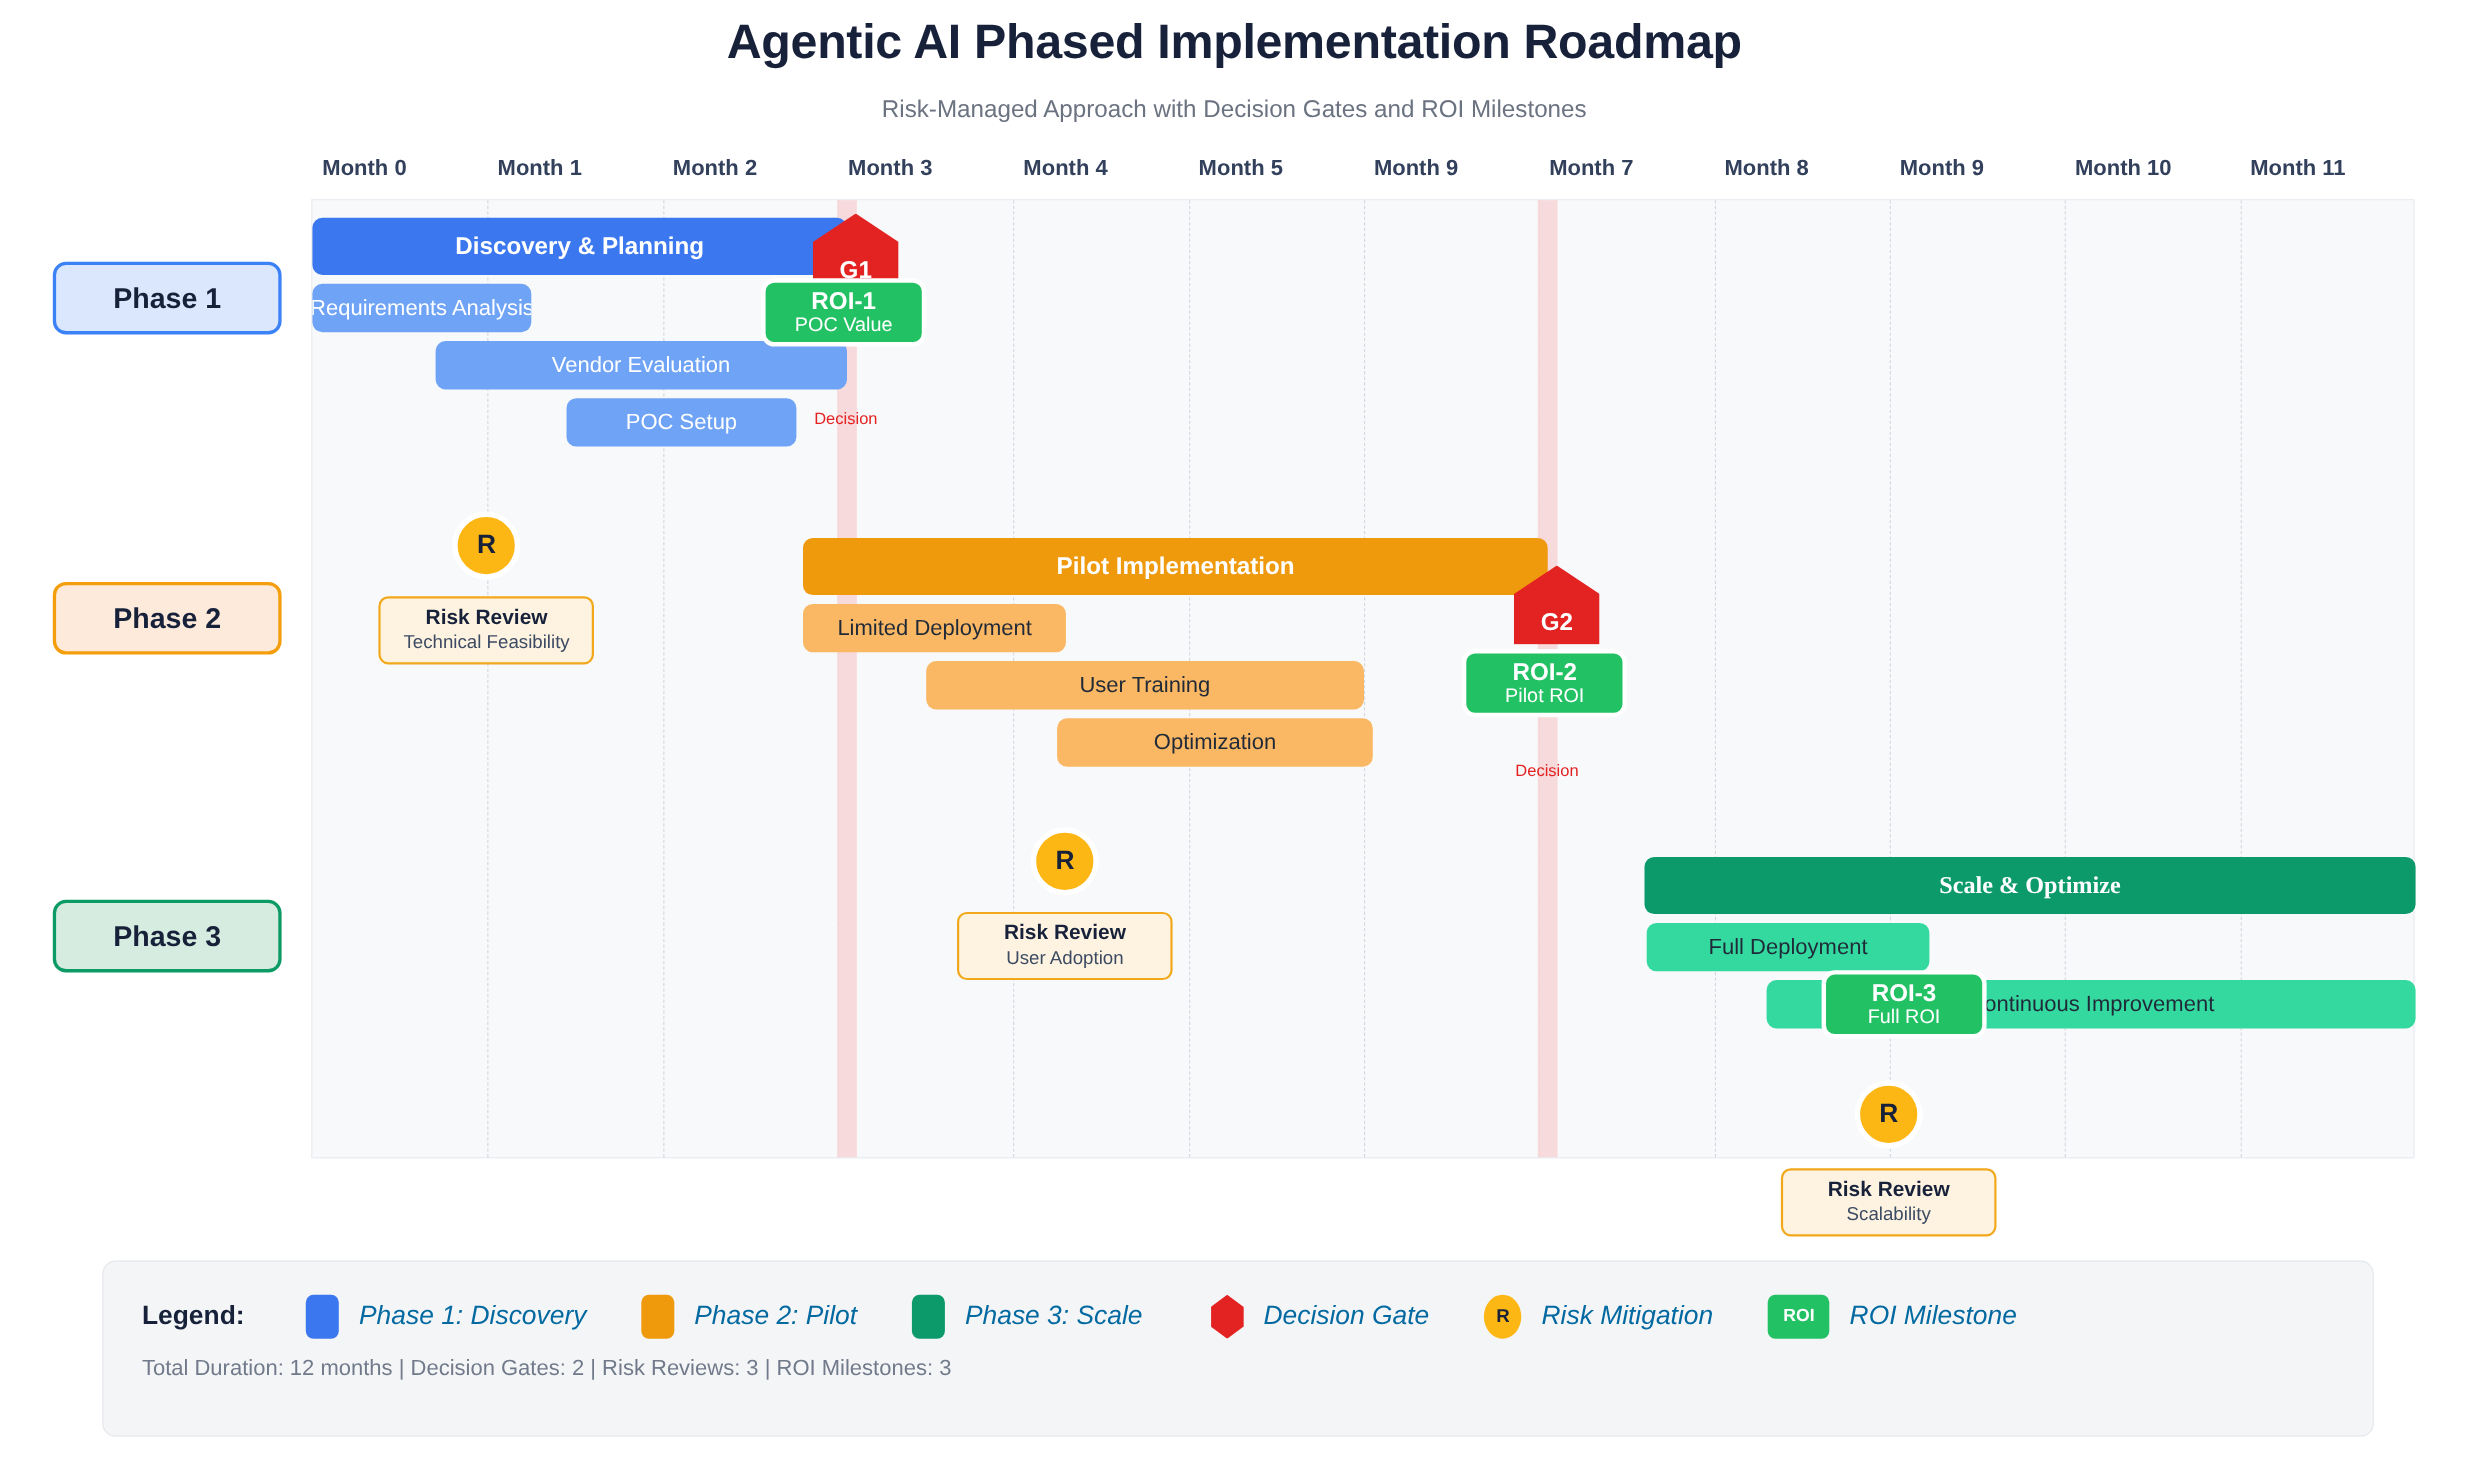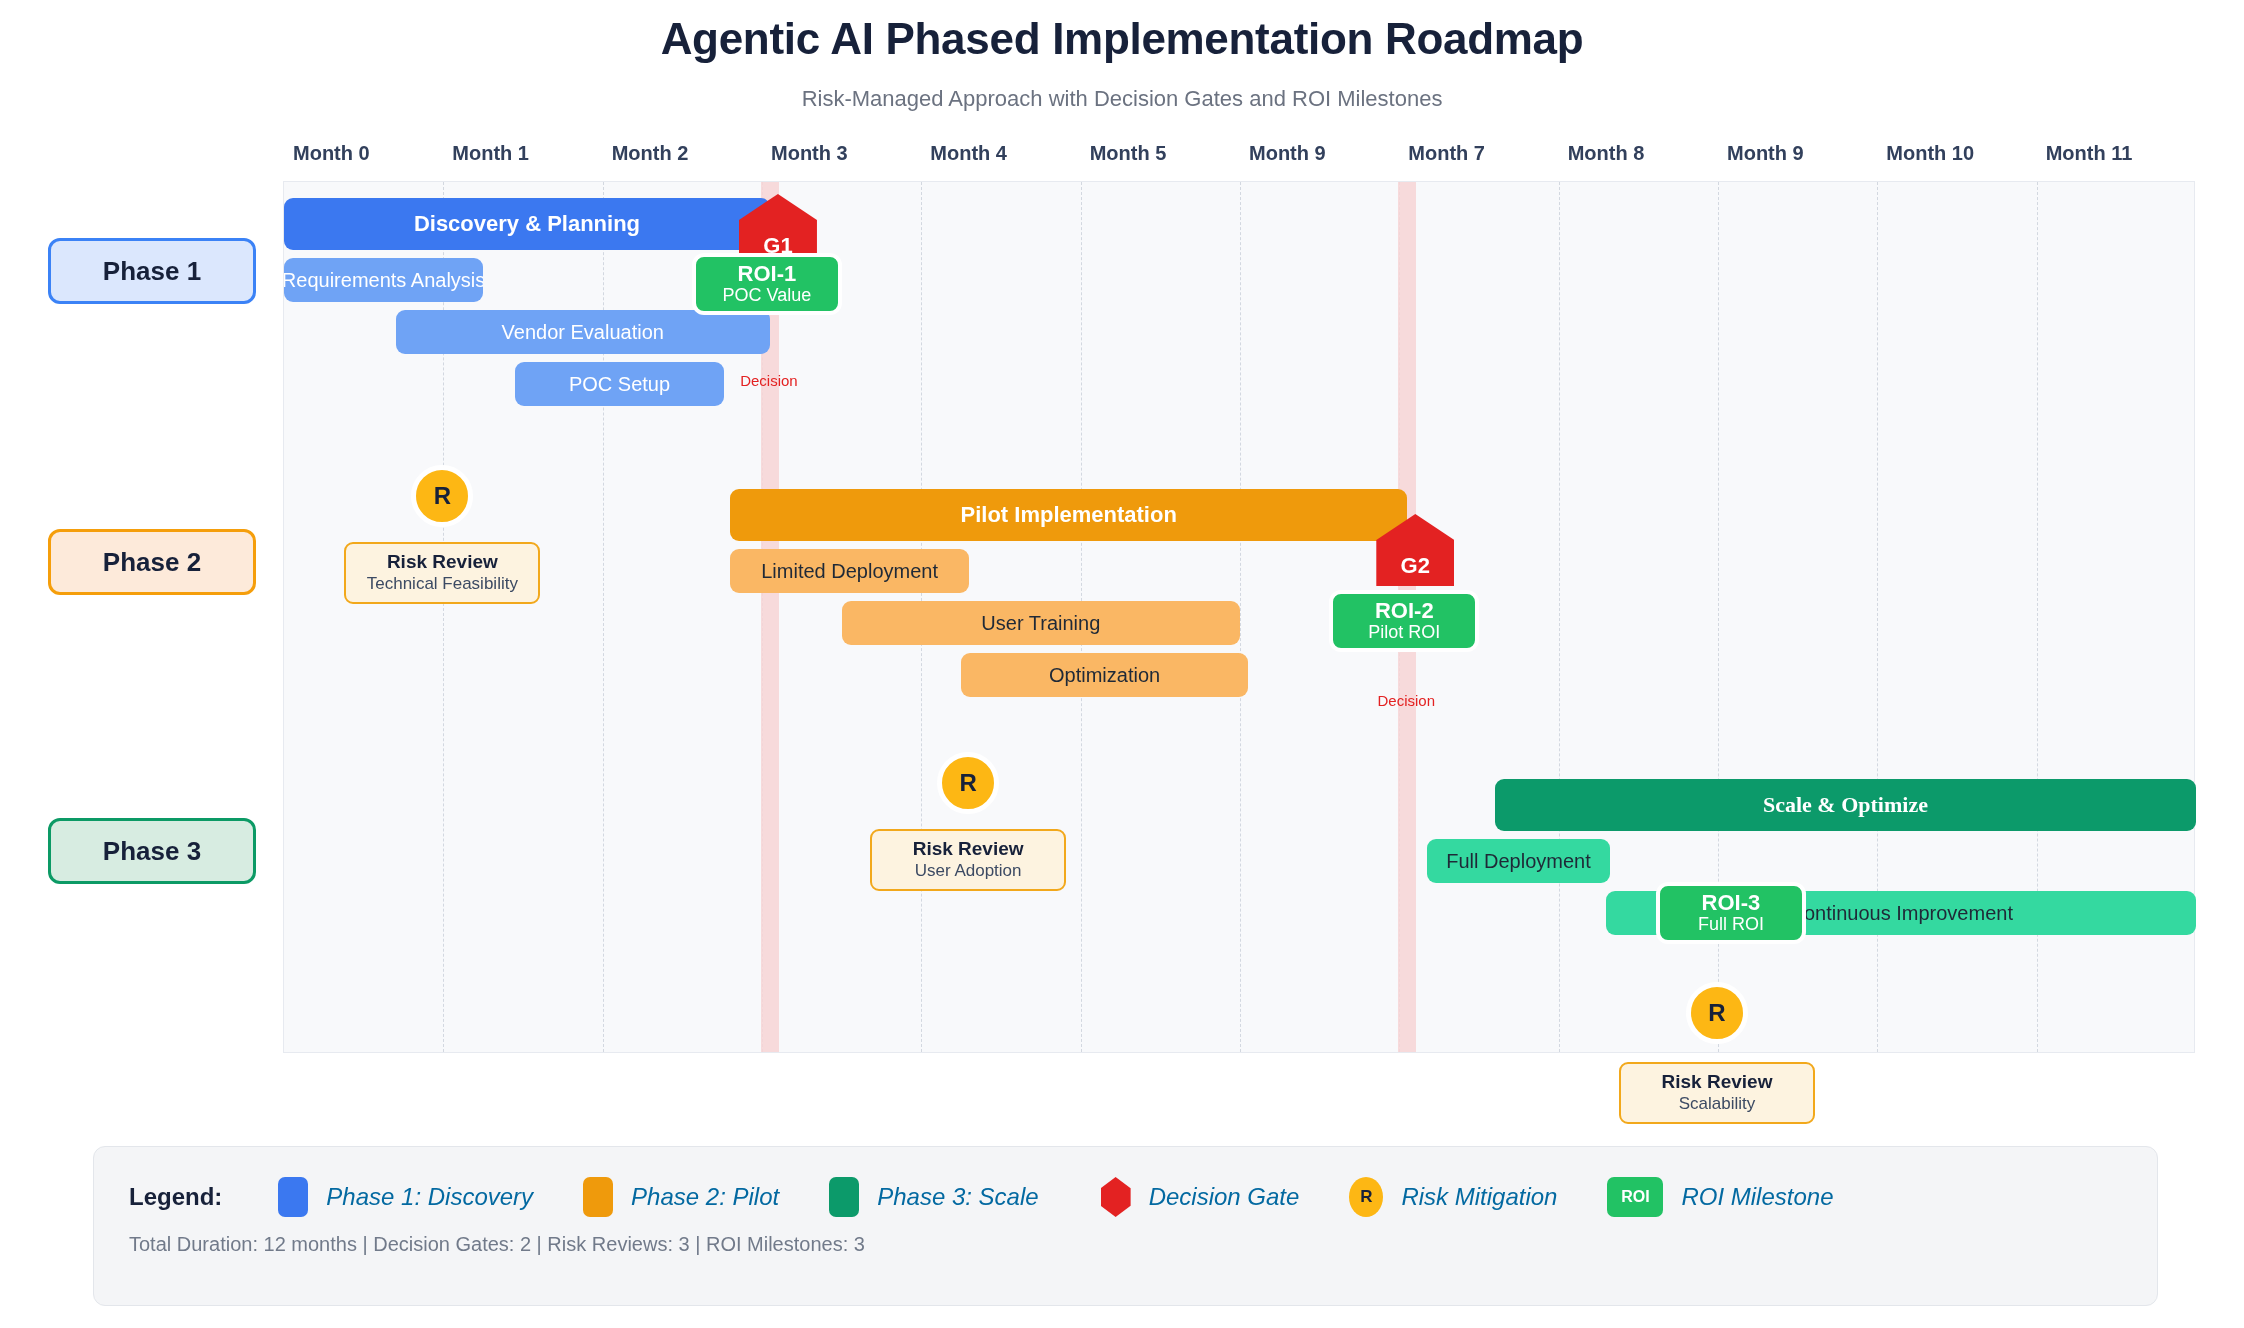--- a/index.html
+++ b/index.html
@@ -237,21 +237,21 @@
         </div>
         <div class="bar sub c-p2-sub" style="left: 557.667px; width: 398.333px; top: 419px;">
           <span>User Training</span>
         </div>
         <div class="bar sub c-p2-sub" style="left: 677.167px; width: 286.8px; top: 471px;">
           <span>Optimization</span>
         </div>
         <div class="bar main c-p3-main" style="left: 1210.93px; width: 701.067px; top: 597px; font-family: Liberation Serif, serif;">
           <span>Scale &amp; Optimize</span>
         </div>
-        <div class="bar sub c-p3-sub" style="left: 1143px; width: 183px; top: 657px;">
+        <div class="bar sub c-p3-sub" style="left: 1213px; width: 257px; top: 657px;">
           <span>Full Deployment</span>
         </div>
         <div class="bar sub c-p3-sub" style="left: 1322.47px; width: 589.533px; top: 709px;">
           <span>Continuous Improvement</span>
         </div>
       </div>
   </div>
 
   <div id="phase-label-1" class="phase-label">
     <span>Phase 1</span>

